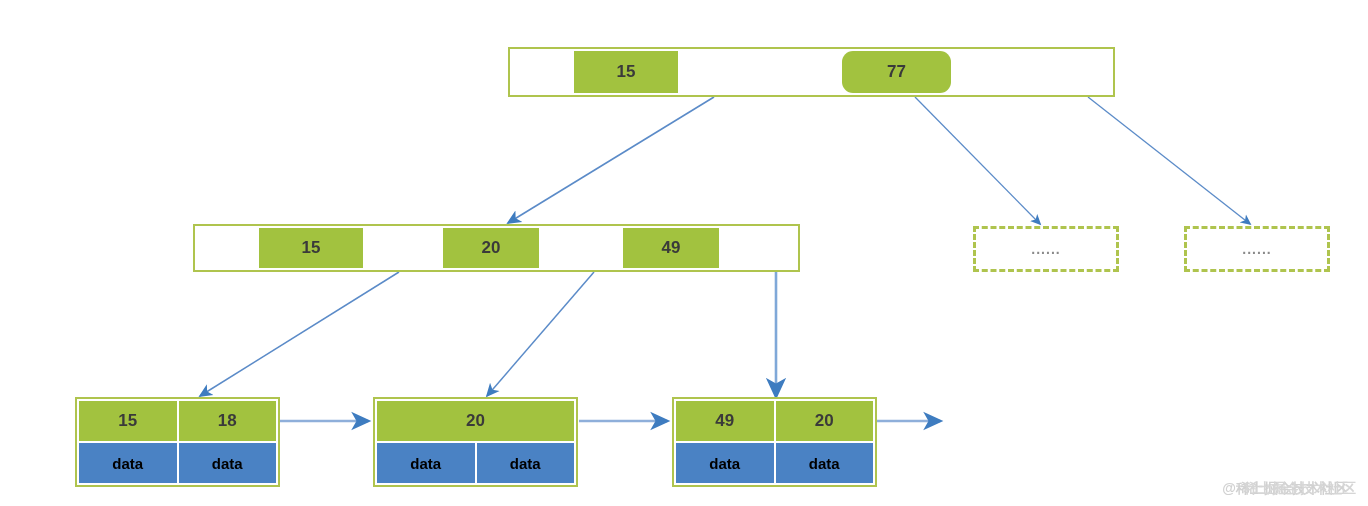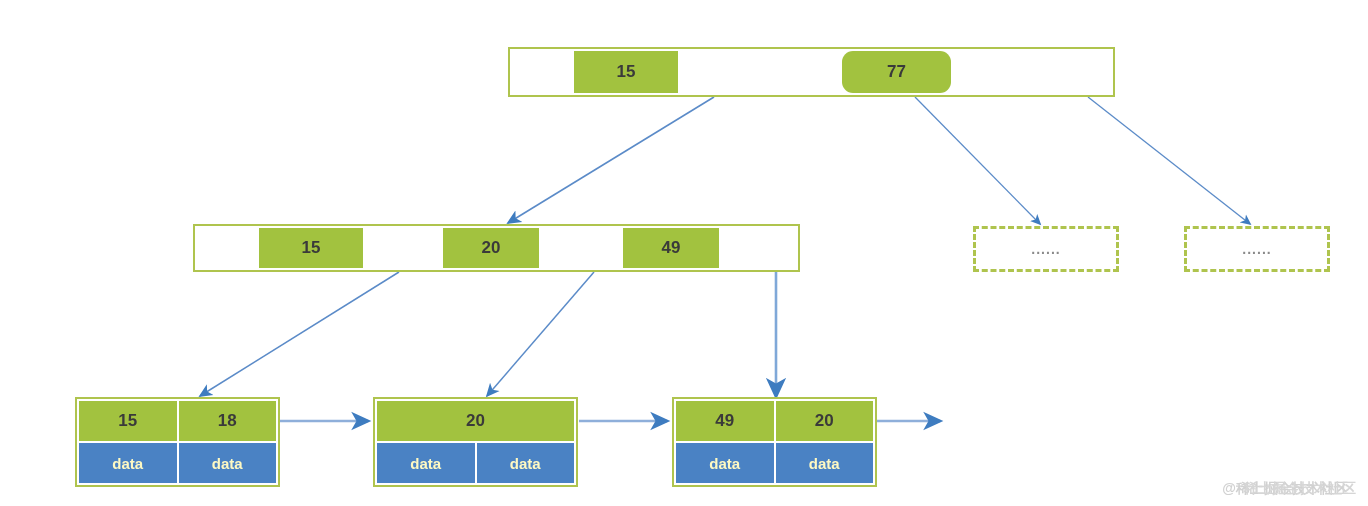--- a/index.html
+++ b/index.html
@@ -79,21 +79,21 @@
     font-size: 17px;
     color: #3a3a3a;
     border: 1px solid #ffffff;
   }
   .leaf-cell.key {
     background: #A2C23F;
   }
   .leaf-cell.data {
     background: #4A82C4;
     font-size: 15px;
-    color: #fef9c3;
+    color: #000000;
   }
 
   
   .dashed-node {
     position: absolute;
     box-sizing: border-box;
     border: 3px dashed #AFC44E;
     background: #ffffff;
     display: flex;
     align-items: center;

